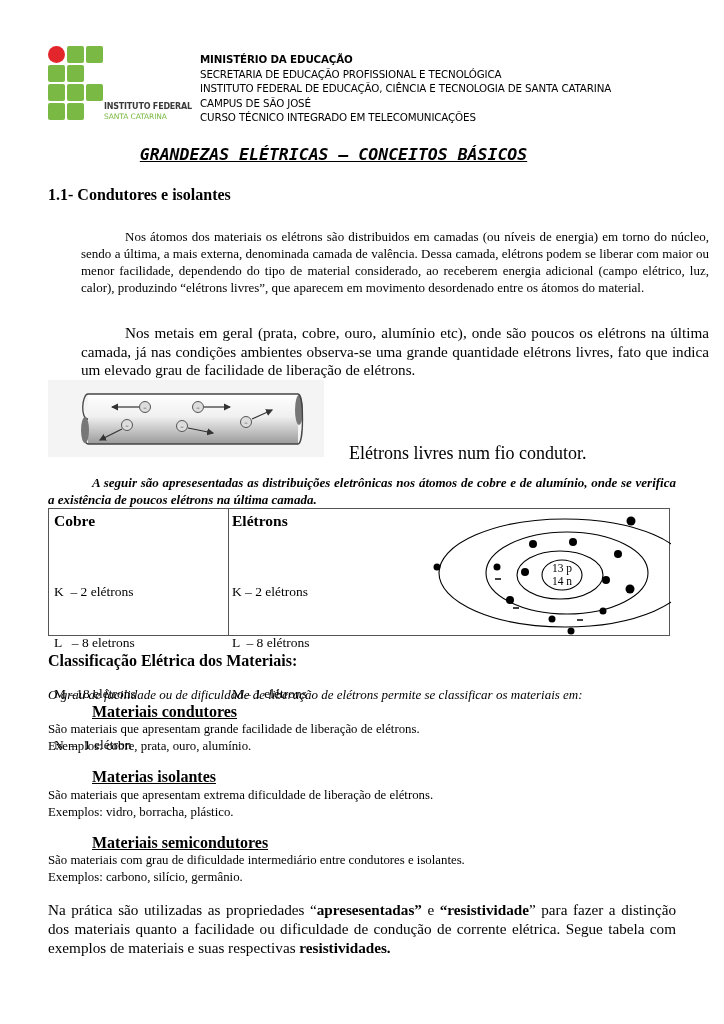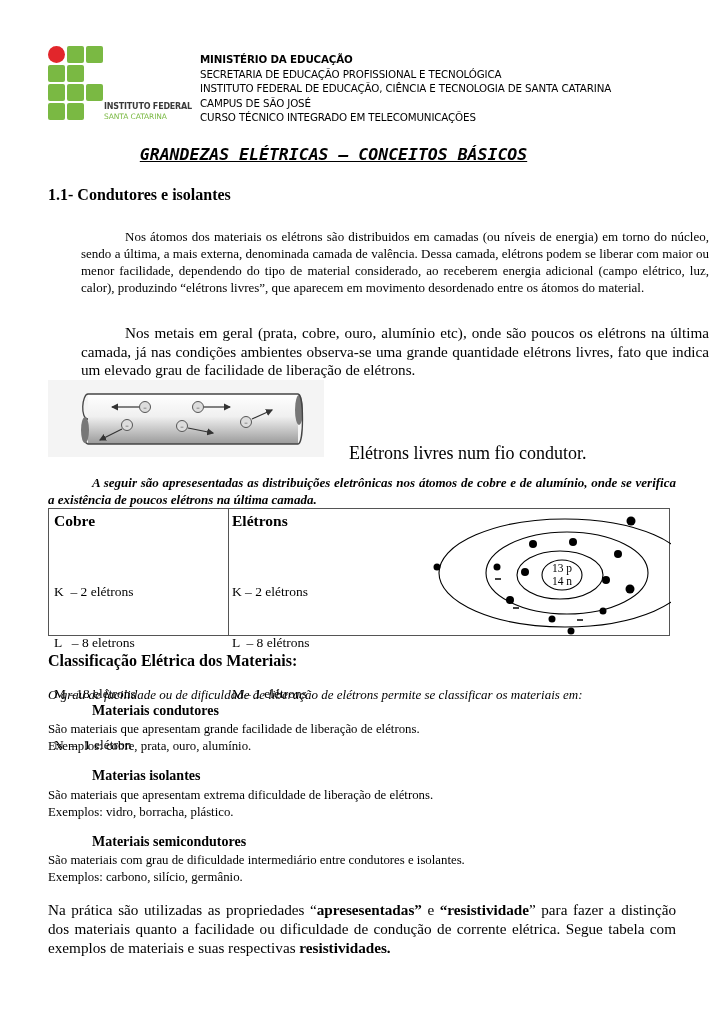--- a/index.html
+++ b/index.html
@@ -35,21 +35,21 @@
   .dist-table { left: 48px; top: 508px; width: 622px; height: 128px; border: 1px solid #555; }
   .col { position: absolute; top: 0; height: 100%; }
   .col1 { left: 0; width: 180px; border-right: 1px solid #555; padding: 2px 5px; }
   .col2 { left: 180px; width: 180px; padding: 2px 3px; }
   .col-head { font-size: 15.5px; font-weight: bold; line-height: 20px; }
   .col-list { margin-top: 18px; font-size: 13.5px; line-height: 17px; white-space: pre; }
   .atom { position: absolute; left: 382px; top: 0; width: 240px; height: 126px; }
 
   .h2 { left: 48px; top: 652px; font-size: 16px; font-weight: bold; }
   .italic-line { left: 48px; top: 687px; font-size: 13px; font-style: italic; }
-  .sub-h { left: 92px; font-size: 14px; font-weight: bold; }
+  .sub-h { left: 92px; font-size: 16px; font-weight: bold; text-decoration: underline; }
   .line { left: 48px; font-size: 12.8px; }
   .line.b { font-weight: normal; }
 
   .final { left: 48px; top: 900px; width: 628px; font-size: 15.2px; line-height: 19px; text-align: justify; }
 </style>
 </head>
 <body>
 
 <div class="abs logo">
   <div class="dot" style="left:0;top:0"></div>

